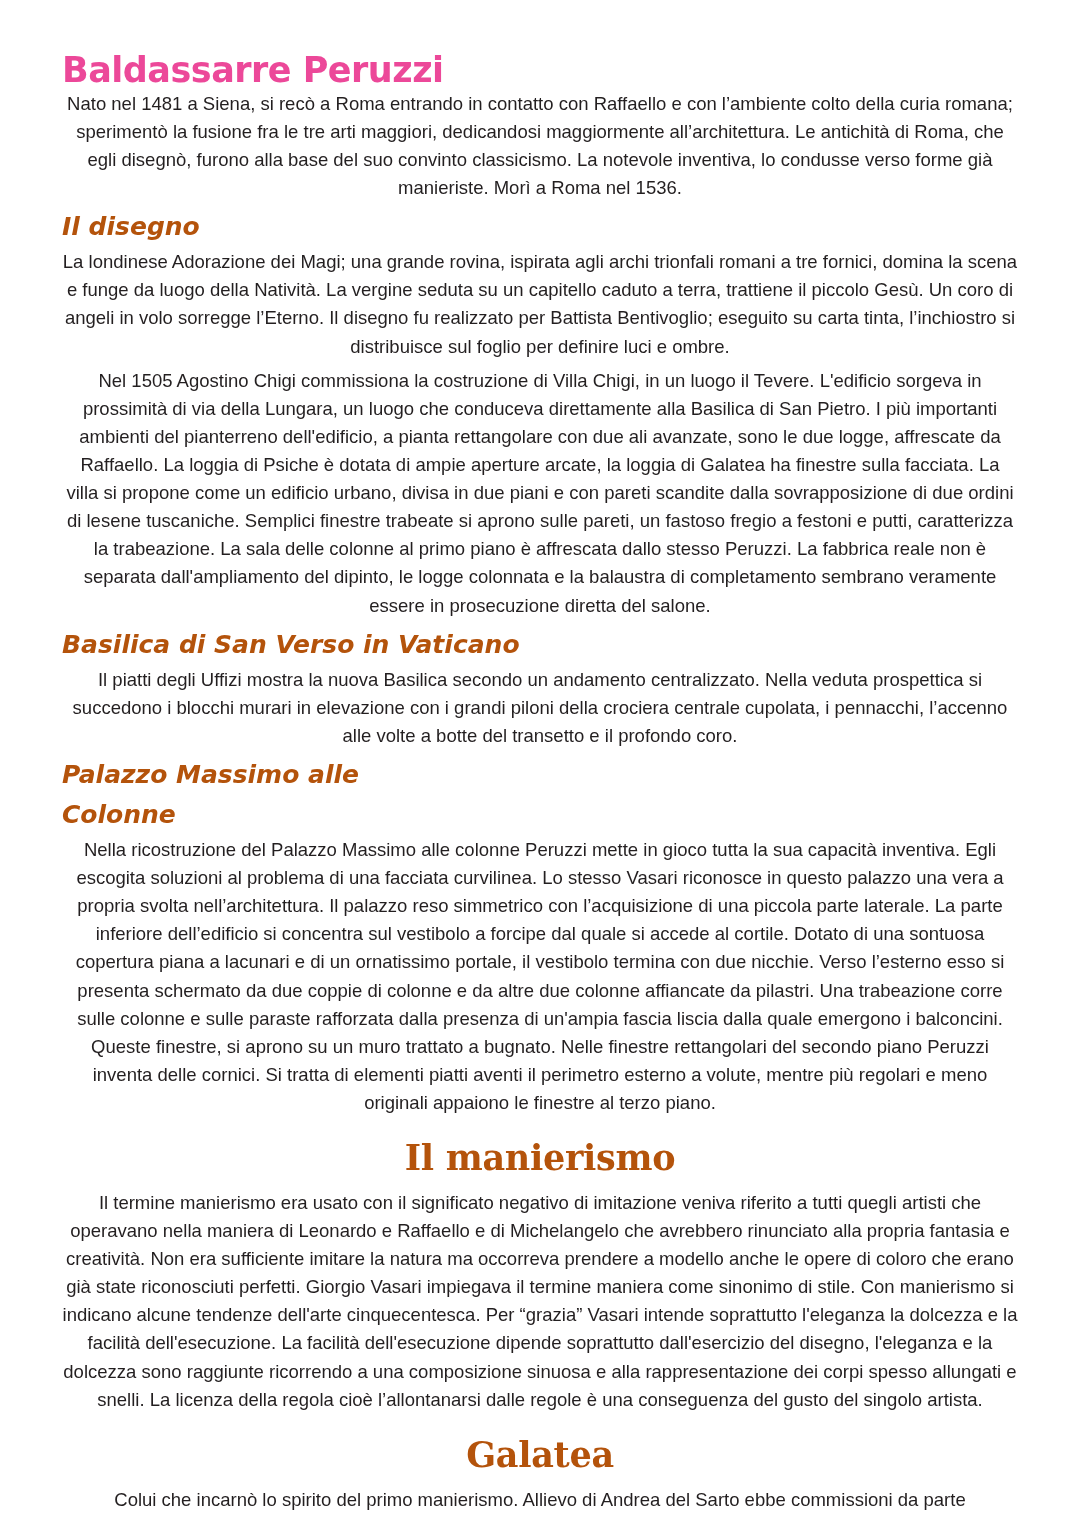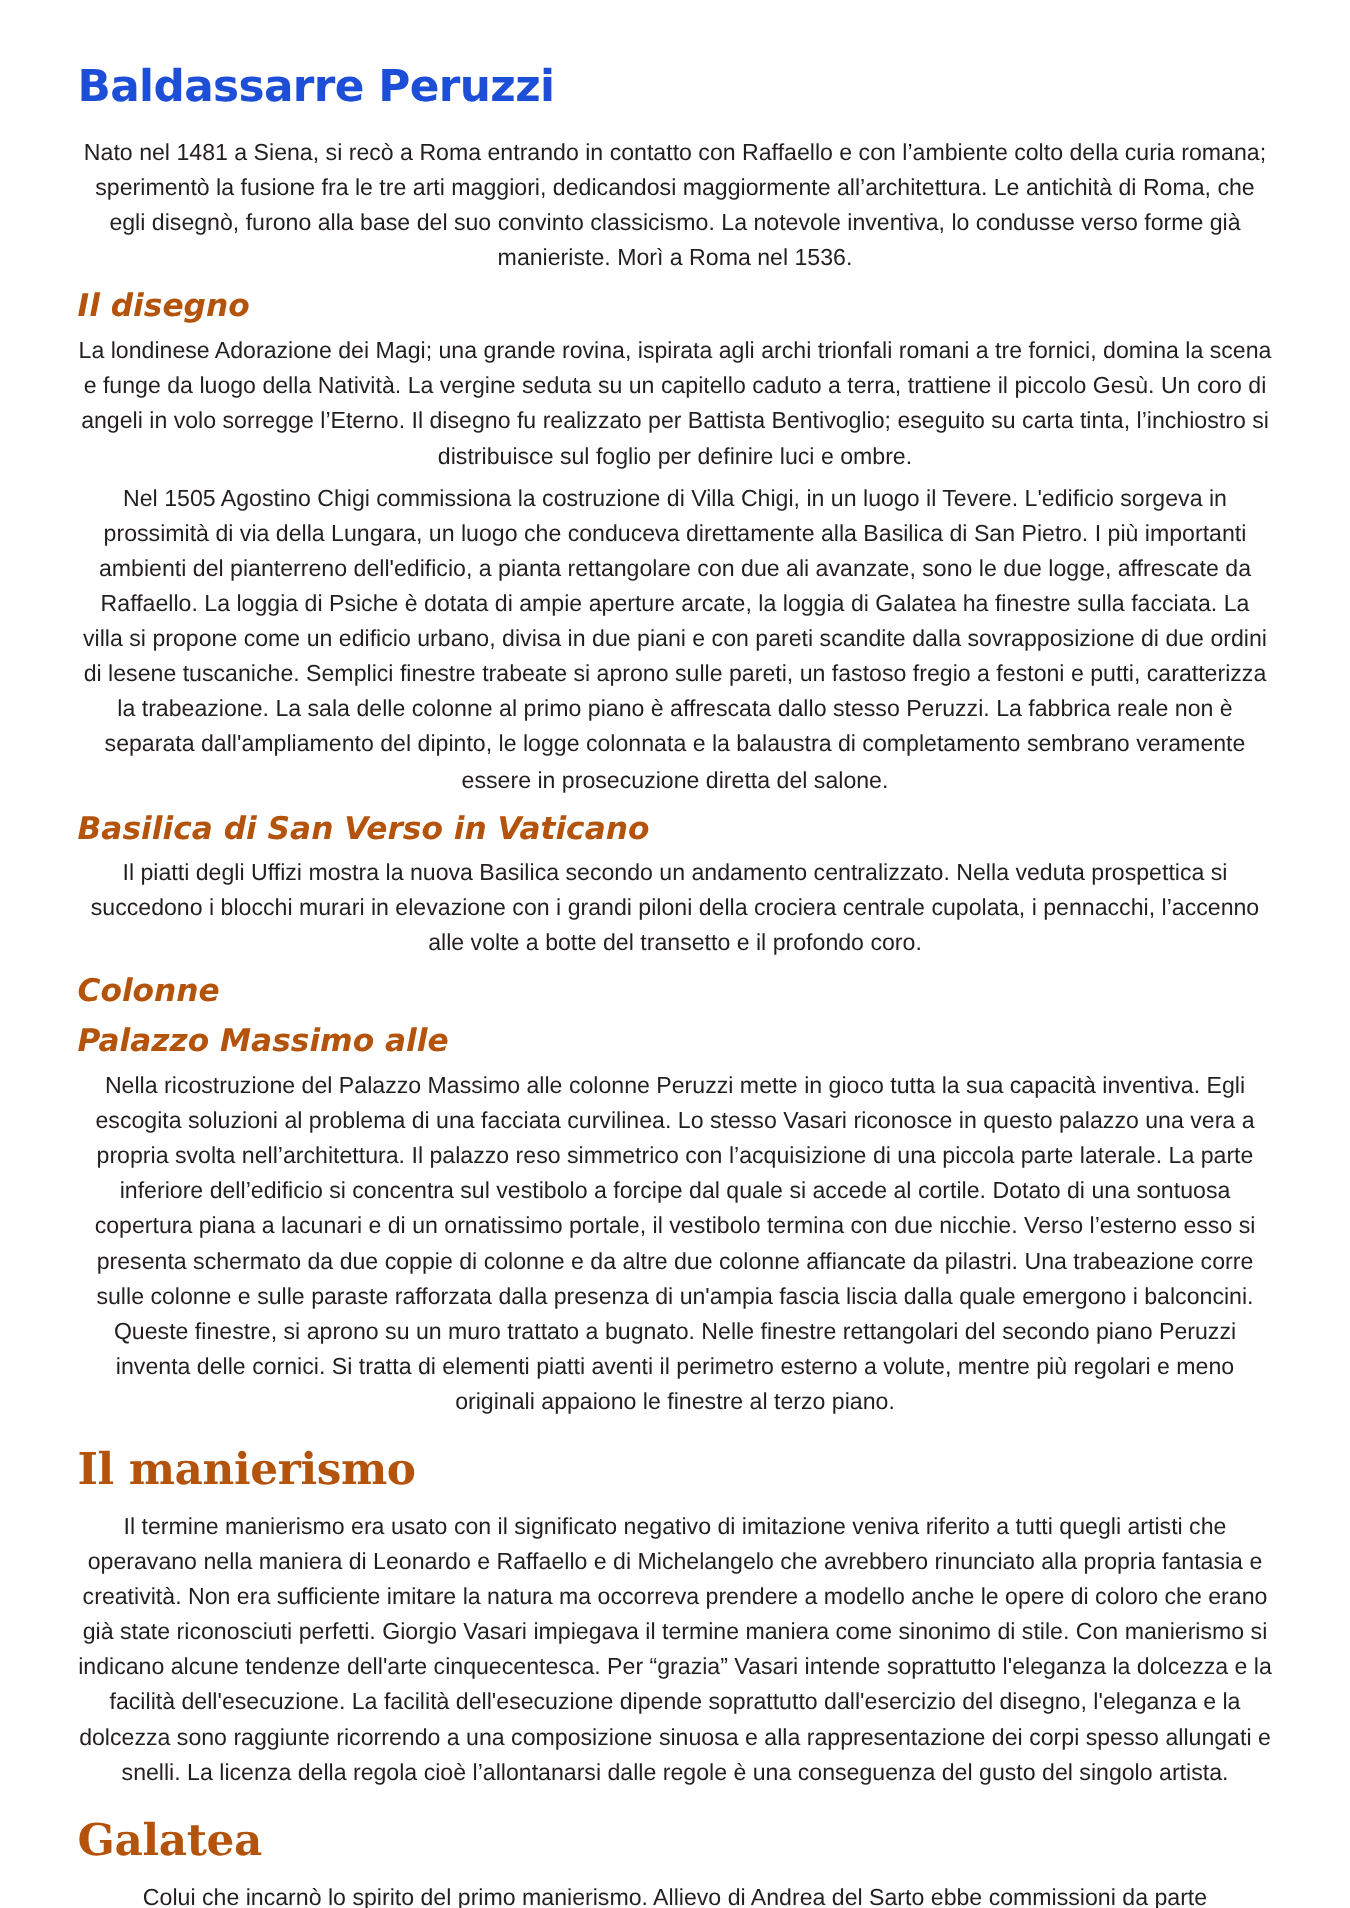--- a/index.html
+++ b/index.html
@@ -18,32 +18,33 @@
     min-height: 1526px;
     box-sizing: border-box;
     padding: 52px 62px 20px 62px;
     background: #ffffff;
   }
   h1.doc-title {
     font-family: "DejaVu Sans", sans-serif;
     font-weight: bold;
     font-size: 35px;
     line-height: 1.08;
-    color: #1d4ed8;
-    margin: 0 0 18px 0;
+    color: #ec4899;
+    margin: 0 0 0 0;
     letter-spacing: -0.5px;
   }
   h1.doc-title-2 {
     font-family: "DejaVu Serif", serif;
     font-weight: bold;
     font-size: 35px;
     line-height: 1.08;
     color: #b4530b;
     margin: 22px 0 12px 0;
     letter-spacing: -0.3px;
+    text-align: center;
   }
   h2.sub-title {
     font-family: "DejaVu Sans", sans-serif;
     font-style: italic;
     font-weight: bold;
     font-size: 25px;
     line-height: 1.2;
     color: #b4530b;
     margin: 10px 0 6px 0;
   }
@@ -75,22 +76,22 @@
   <div class="section">
     <p class="body-text">Nel 1505 Agostino Chigi commissiona la costruzione di Villa Chigi, in un luogo il Tevere. L'edificio sorgeva in prossimità di via della Lungara, un luogo che conduceva direttamente alla Basilica di San Pietro. I più importanti ambienti del pianterreno dell'edificio, a pianta rettangolare con due ali avanzate, sono le due logge, affrescate da Raffaello. La loggia di Psiche è dotata di ampie aperture arcate, la loggia di Galatea ha finestre sulla facciata. La villa si propone come un edificio urbano, divisa in due piani e con pareti scandite dalla sovrapposizione di due ordini di lesene tuscaniche. Semplici finestre trabeate si aprono sulle pareti, un fastoso fregio a festoni e putti, caratterizza la trabeazione. La sala delle colonne al primo piano è affrescata dallo stesso Peruzzi. La fabbrica reale non è separata dall'ampliamento del dipinto, le logge colonnata e la balaustra di completamento sembrano veramente essere in prosecuzione diretta del salone.</p>
   </div>
 
   <div class="section">
     <h2 class="sub-title">Basilica di San Verso in Vaticano</h2>
     <p class="body-text">Il piatti degli Uffizi mostra la nuova Basilica secondo un andamento centralizzato. Nella veduta prospettica si succedono i blocchi murari in elevazione con i grandi piloni della crociera centrale cupolata, i pennacchi, l’accenno alle volte a botte del transetto e il profondo coro.</p>
   </div>
 
   <div class="section">
+    <h2 class="sub-title">Palazzo Massimo alle</h2>
     <h2 class="sub-title">Colonne</h2>
-    <h2 class="sub-title">Palazzo Massimo alle</h2>
     <p class="body-text">Nella ricostruzione del Palazzo Massimo alle colonne Peruzzi mette in gioco tutta la sua capacità inventiva. Egli escogita soluzioni al problema di una facciata curvilinea. Lo stesso Vasari riconosce in questo palazzo una vera a propria svolta nell’architettura. Il palazzo reso simmetrico con l’acquisizione di una piccola parte laterale. La parte inferiore dell’edificio si concentra sul vestibolo a forcipe dal quale si accede al cortile. Dotato di una sontuosa copertura piana a lacunari e di un ornatissimo portale, il vestibolo termina con due nicchie. Verso l’esterno esso si presenta schermato da due coppie di colonne e da altre due colonne affiancate da pilastri. Una trabeazione corre sulle colonne e sulle paraste rafforzata dalla presenza di un'ampia fascia liscia dalla quale emergono i balconcini. Queste finestre, si aprono su un muro trattato a bugnato. Nelle finestre rettangolari del secondo piano Peruzzi inventa delle cornici. Si tratta di elementi piatti aventi il perimetro esterno a volute, mentre più regolari e meno originali appaiono le finestre al terzo piano.</p>
   </div>
 
   <div class="section">
     <h1 class="doc-title-2">Il manierismo</h1>
     <p class="body-text">Il termine manierismo era usato con il significato negativo di imitazione veniva riferito a tutti quegli artisti che operavano nella maniera di Leonardo e Raffaello e di Michelangelo che avrebbero rinunciato alla propria fantasia e creatività. Non era sufficiente imitare la natura ma occorreva prendere a modello anche le opere di coloro che erano già state riconosciuti perfetti. Giorgio Vasari impiegava il termine maniera come sinonimo di stile. Con manierismo si indicano alcune tendenze dell'arte cinquecentesca. Per “grazia” Vasari intende soprattutto l'eleganza la dolcezza e la facilità dell'esecuzione. La facilità dell'esecuzione dipende soprattutto dall'esercizio del disegno, l'eleganza e la dolcezza sono raggiunte ricorrendo a una composizione sinuosa e alla rappresentazione dei corpi spesso allungati e snelli. La licenza della regola cioè l’allontanarsi dalle regole è una conseguenza del gusto del singolo artista.</p>
   </div>
 
   <div class="section">
     <h1 class="doc-title-2">Galatea</h1>

